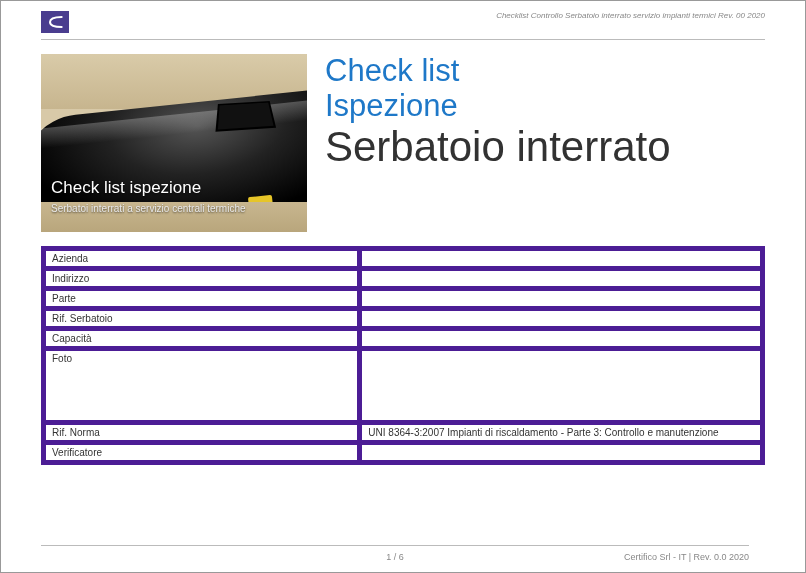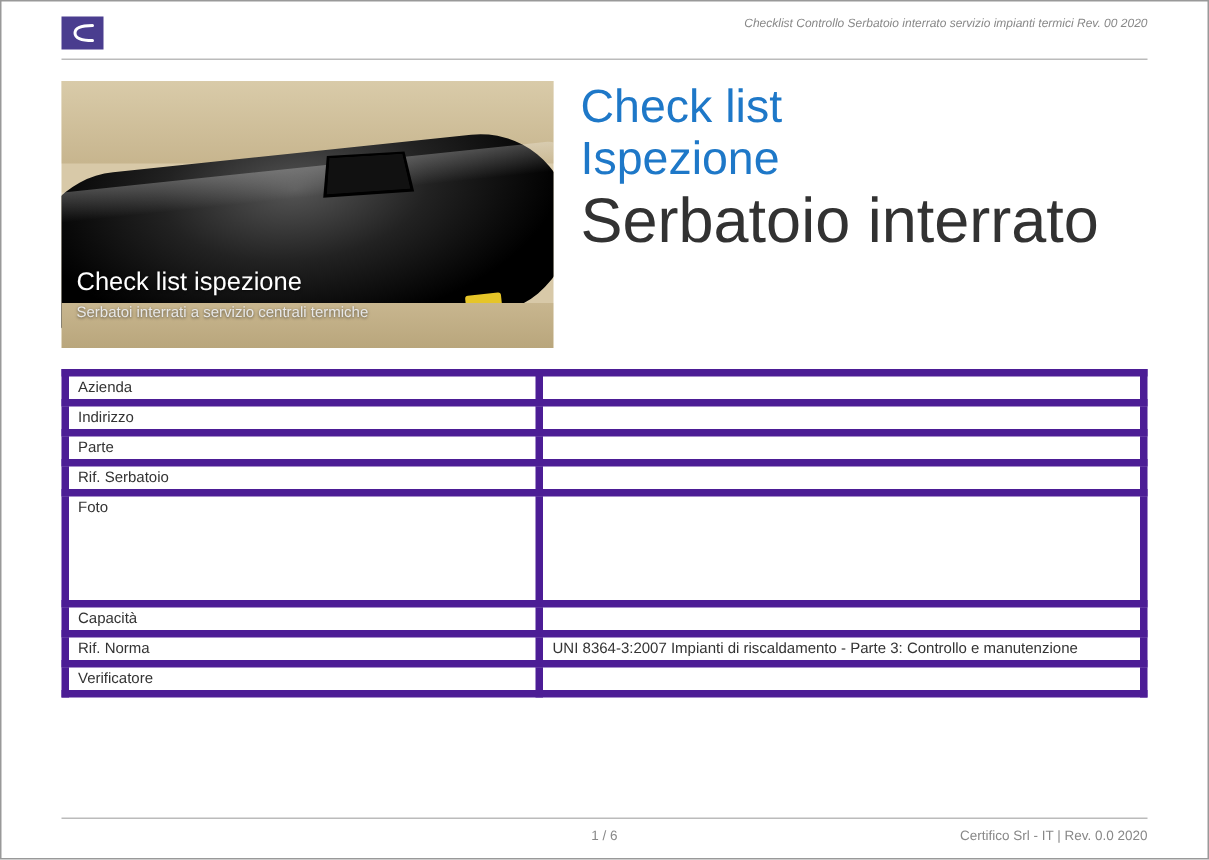--- a/index.html
+++ b/index.html
@@ -31,21 +31,21 @@
     border-top: 1px solid #bbb;
     margin: 0 40px 14px 40px;
   }
   .main {
     display: flex;
     padding: 0 40px;
     gap: 18px;
     align-items: flex-start;
   }
   .photo {
-    width: 328px; height: 178px;
+    width: 266px; height: 178px;
     position: relative;
     overflow: hidden;
     background: #d8c9a8;
     padding-left: 12px;
   }
   .trench-top {
     position: absolute; top:0; left:0; right:0; height:55px;
     background: linear-gradient(#d9cba9,#c7b58e);
   }
   .trench-bottom {
@@ -124,21 +124,21 @@
     border: 5px solid #4c1d95;
     padding: 2px 6px;
     vertical-align: top;
     height: 14px;
   }
   .table td.label { width: 44%; }
   .table td.foto-cell { height: 74px; }
   .footer {
     position:absolute;
     bottom: 10px;
-    left: 40px; right: 40px;
+    left: 40px; right: 56px;
     border-top: 1px solid #bbb;
     padding-top: 6px;
     display:flex;
     justify-content: space-between;
     font-size: 9px;
     color:#888;
   }
   .footer .center {
     position:absolute;
     left:50%; transform:translateX(-50%);
@@ -186,26 +186,26 @@
       </tr>
       <tr>
         <td class="label">Parte</td>
         <td></td>
       </tr>
       <tr>
         <td class="label">Rif. Serbatoio</td>
         <td></td>
       </tr>
       <tr>
+        <td class="label">Capacità</td>
+        <td></td>
+      </tr>
+      <tr>
         <td class="label foto-cell">Foto</td>
         <td class="foto-cell"></td>
-      </tr>
-      <tr>
-        <td class="label">Capacità</td>
-        <td></td>
       </tr>
       <tr>
         <td class="label">Rif. Norma</td>
         <td>UNI 8364-3:2007 Impianti di riscaldamento - Parte 3: Controllo e manutenzione</td>
       </tr>
       <tr>
         <td class="label">Verificatore</td>
         <td></td>
       </tr>
     </tbody>

